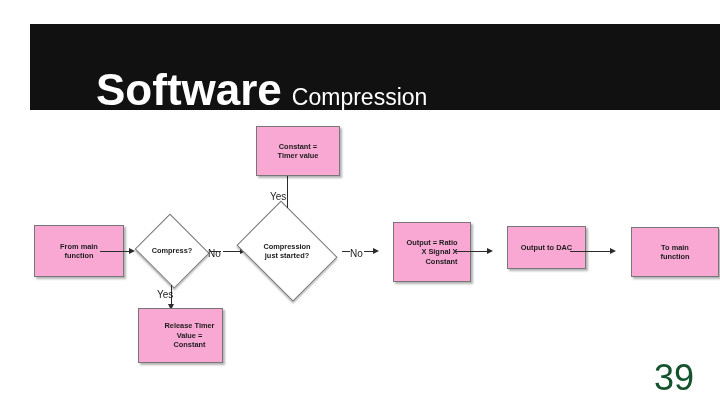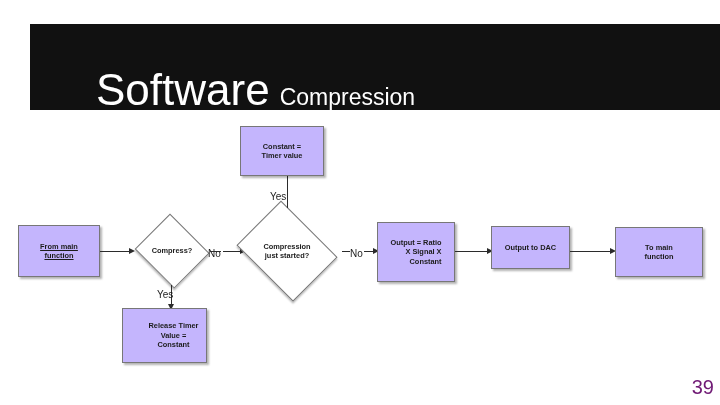--- a/index.html
+++ b/index.html
@@ -27,63 +27,64 @@
   #title-text {
     position: absolute;
     left: 66px;
     top: 44px;
     white-space: nowrap;
     color: #ffffff;
   }
   #title-main {
     font-size: 44px;
     line-height: 44px;
-    font-weight: normal;
+    font-weight: bold;
     letter-spacing: 0px;
   }
   #title-sub {
     font-size: 23px;
     line-height: 23px;
     font-weight: normal;
     margin-left: 10px;
   }
 
   
   #slide-number {
     position: absolute;
-    right: 6px;
+    right: 26px;
     bottom: 6px;
-    font-size: 20px;
-    color: #701a75;
+    font-size: 36px;
+    color: #14532d;
   }
 
   
   #flowchart {
     position: absolute;
     left: 0;
     top: 110px;
     width: 720px;
     height: 270px;
   }
 
   .node {
     position: absolute;
     box-sizing: border-box;
     border: 1px solid #777777;
-    background: #c4b5fd;
+    background: #f9a8d4;
     color: #1c1c1c;
     display: flex;
     align-items: center;
     justify-content: center;
     text-align: center;
     font-size: 7.4px;
     line-height: 9.4px;
     font-weight: bold;
     padding: 2px;
     box-shadow: 1.5px 1.5px 2px rgba(0,0,0,0.30);
+    margin-left: 16px;
   }
   .node span { display: block; white-space: pre-line; }
 
   
   .diamond {
     position: absolute;
     box-sizing: border-box;
   }
   .diamond .dshape {
     position: absolute;
@@ -150,21 +151,21 @@
 <body>
 
 <div id="title-banner">
   <div id="title-text">
     <span id="title-main">Software</span><span id="title-sub">Compression</span>
   </div>
 </div>
 
 <div id="flowchart">
 
-  <div class="node" style="left:18px; top:115px; width:82px; height:52px;text-decoration:underline;">
+  <div class="node" style="left:18px; top:115px; width:90px; height:52px;">
     <span>From main
 function</span>
   </div>
 
   <div class="conn h" style="left:100px; top:141px; width:29px;"></div>
   <div class="arrowhead arrow-right" style="left:129px; top:137.5px;"></div>
 
   <div class="diamond" style="left:134px; top:107px; width:76px; height:68px;">
     <div class="dshape"></div>
     <div class="dlabel">Compress?</div>

